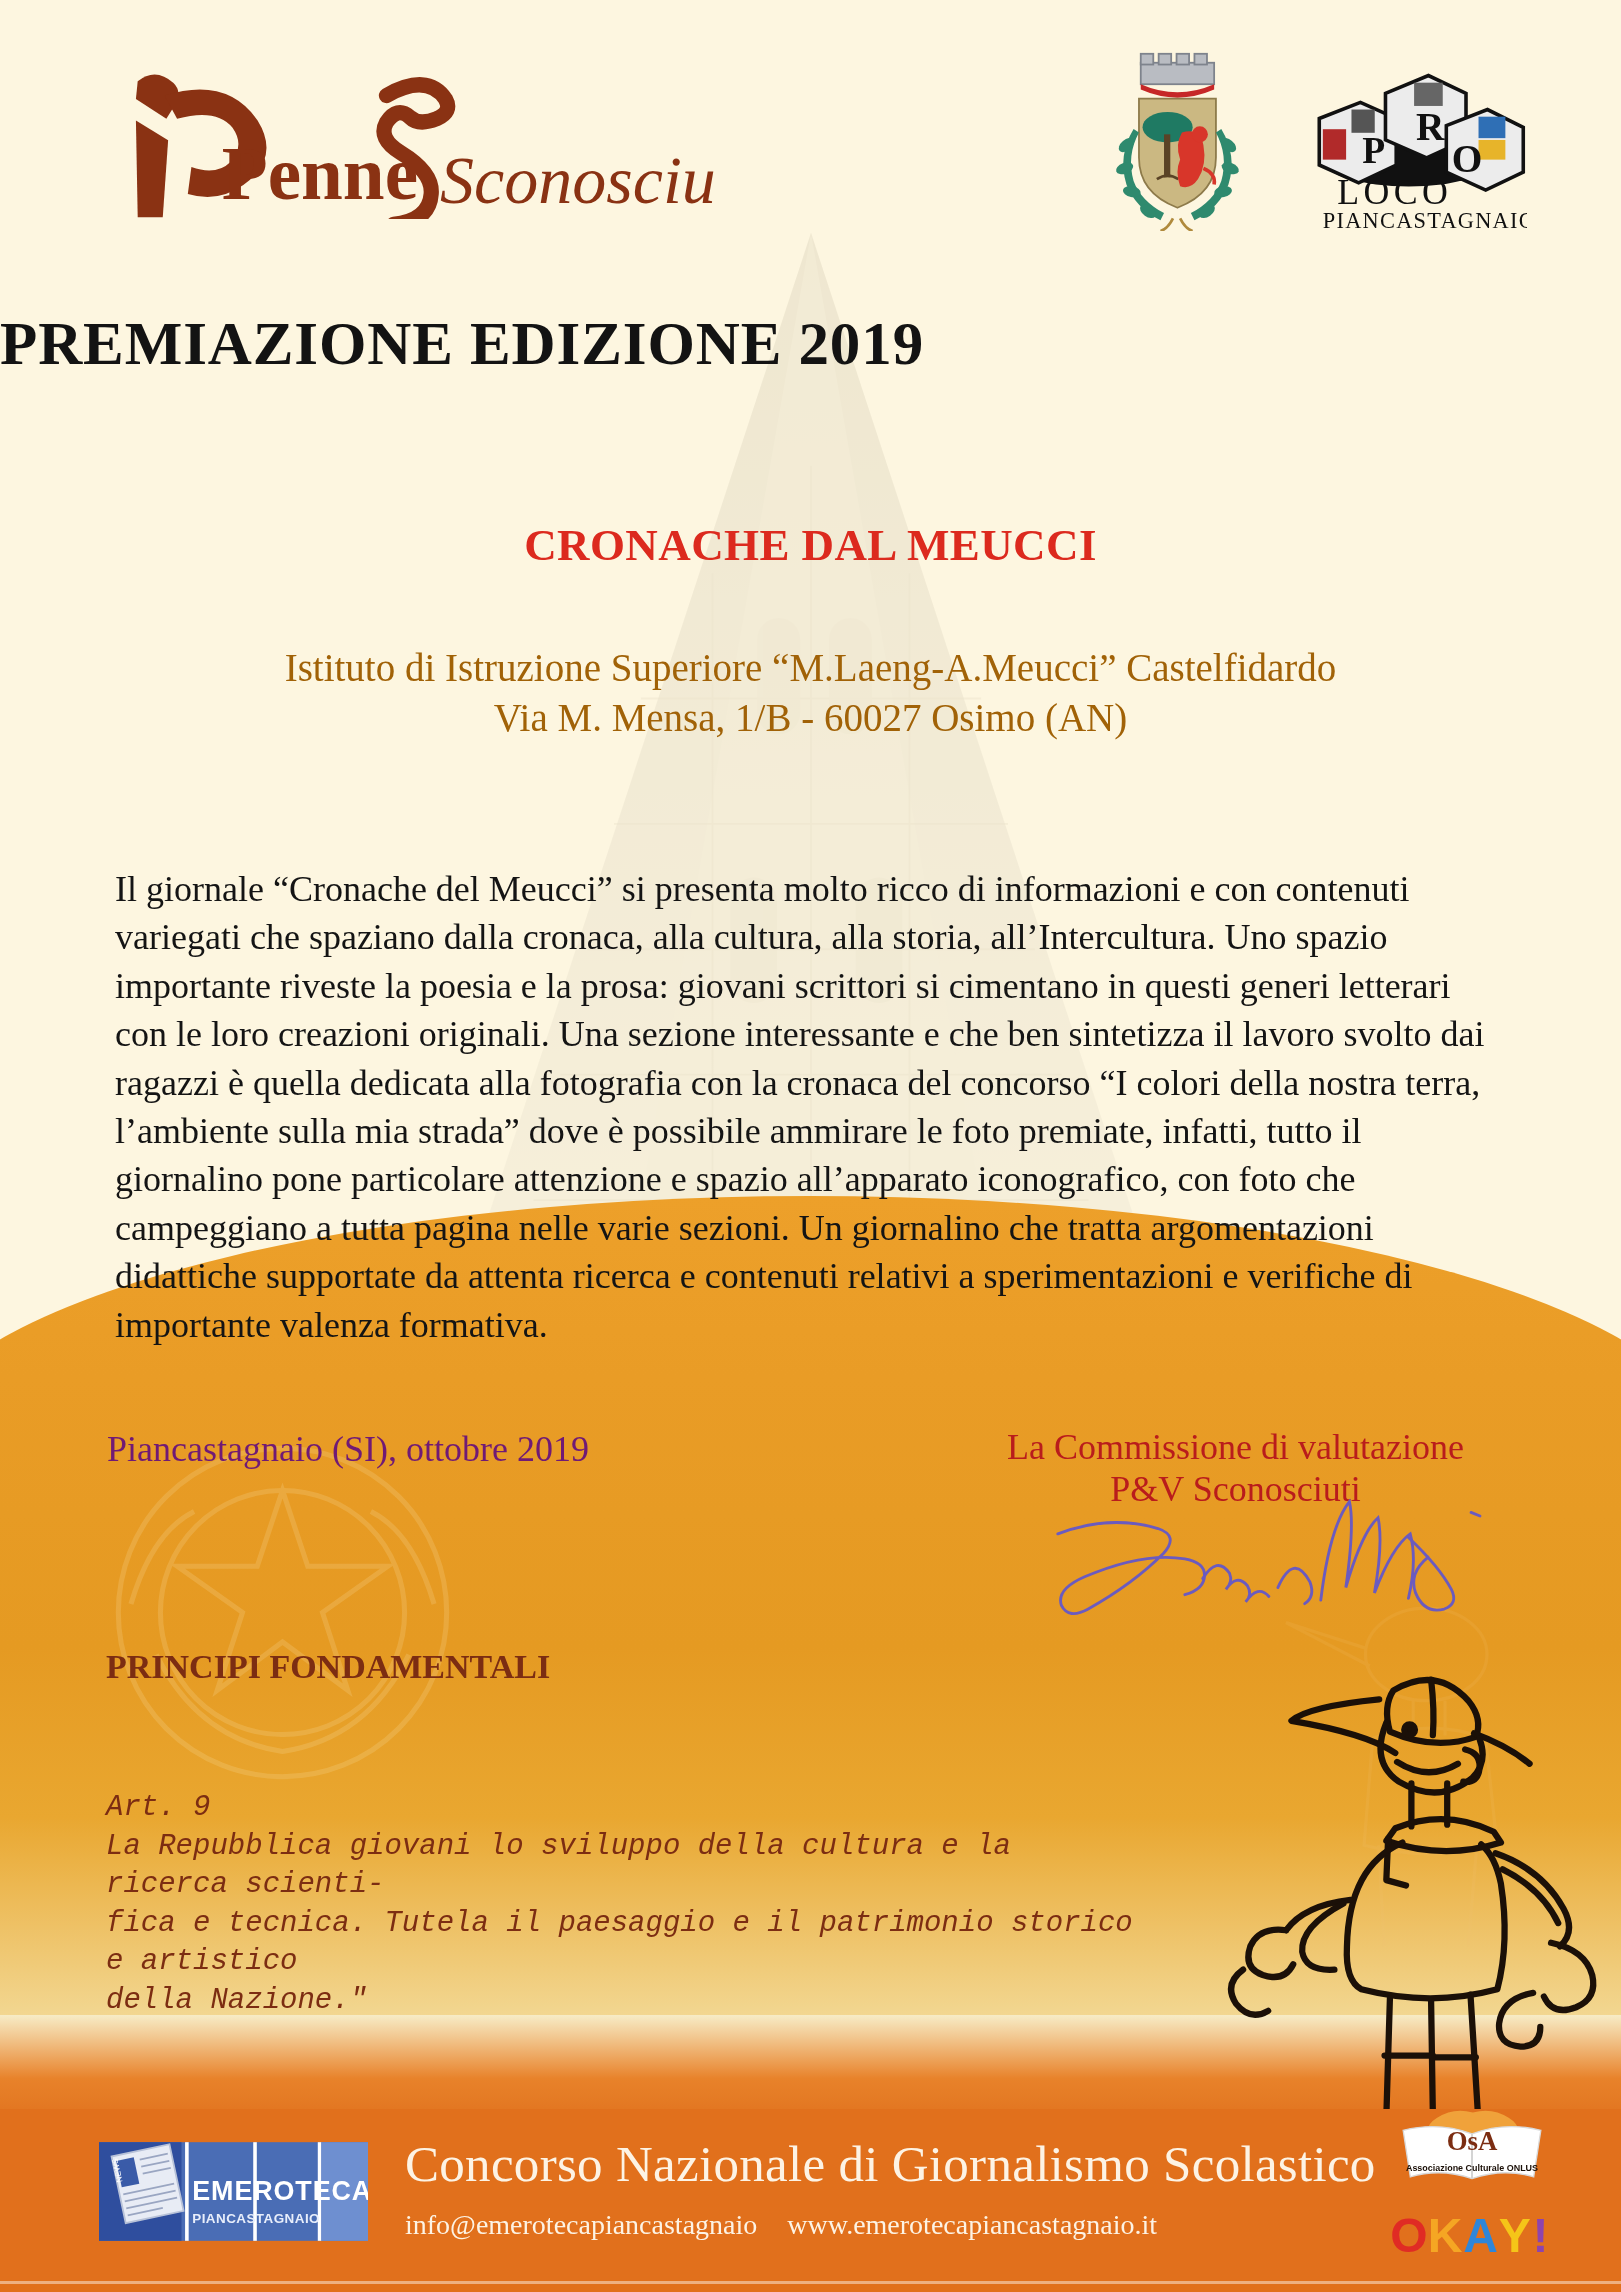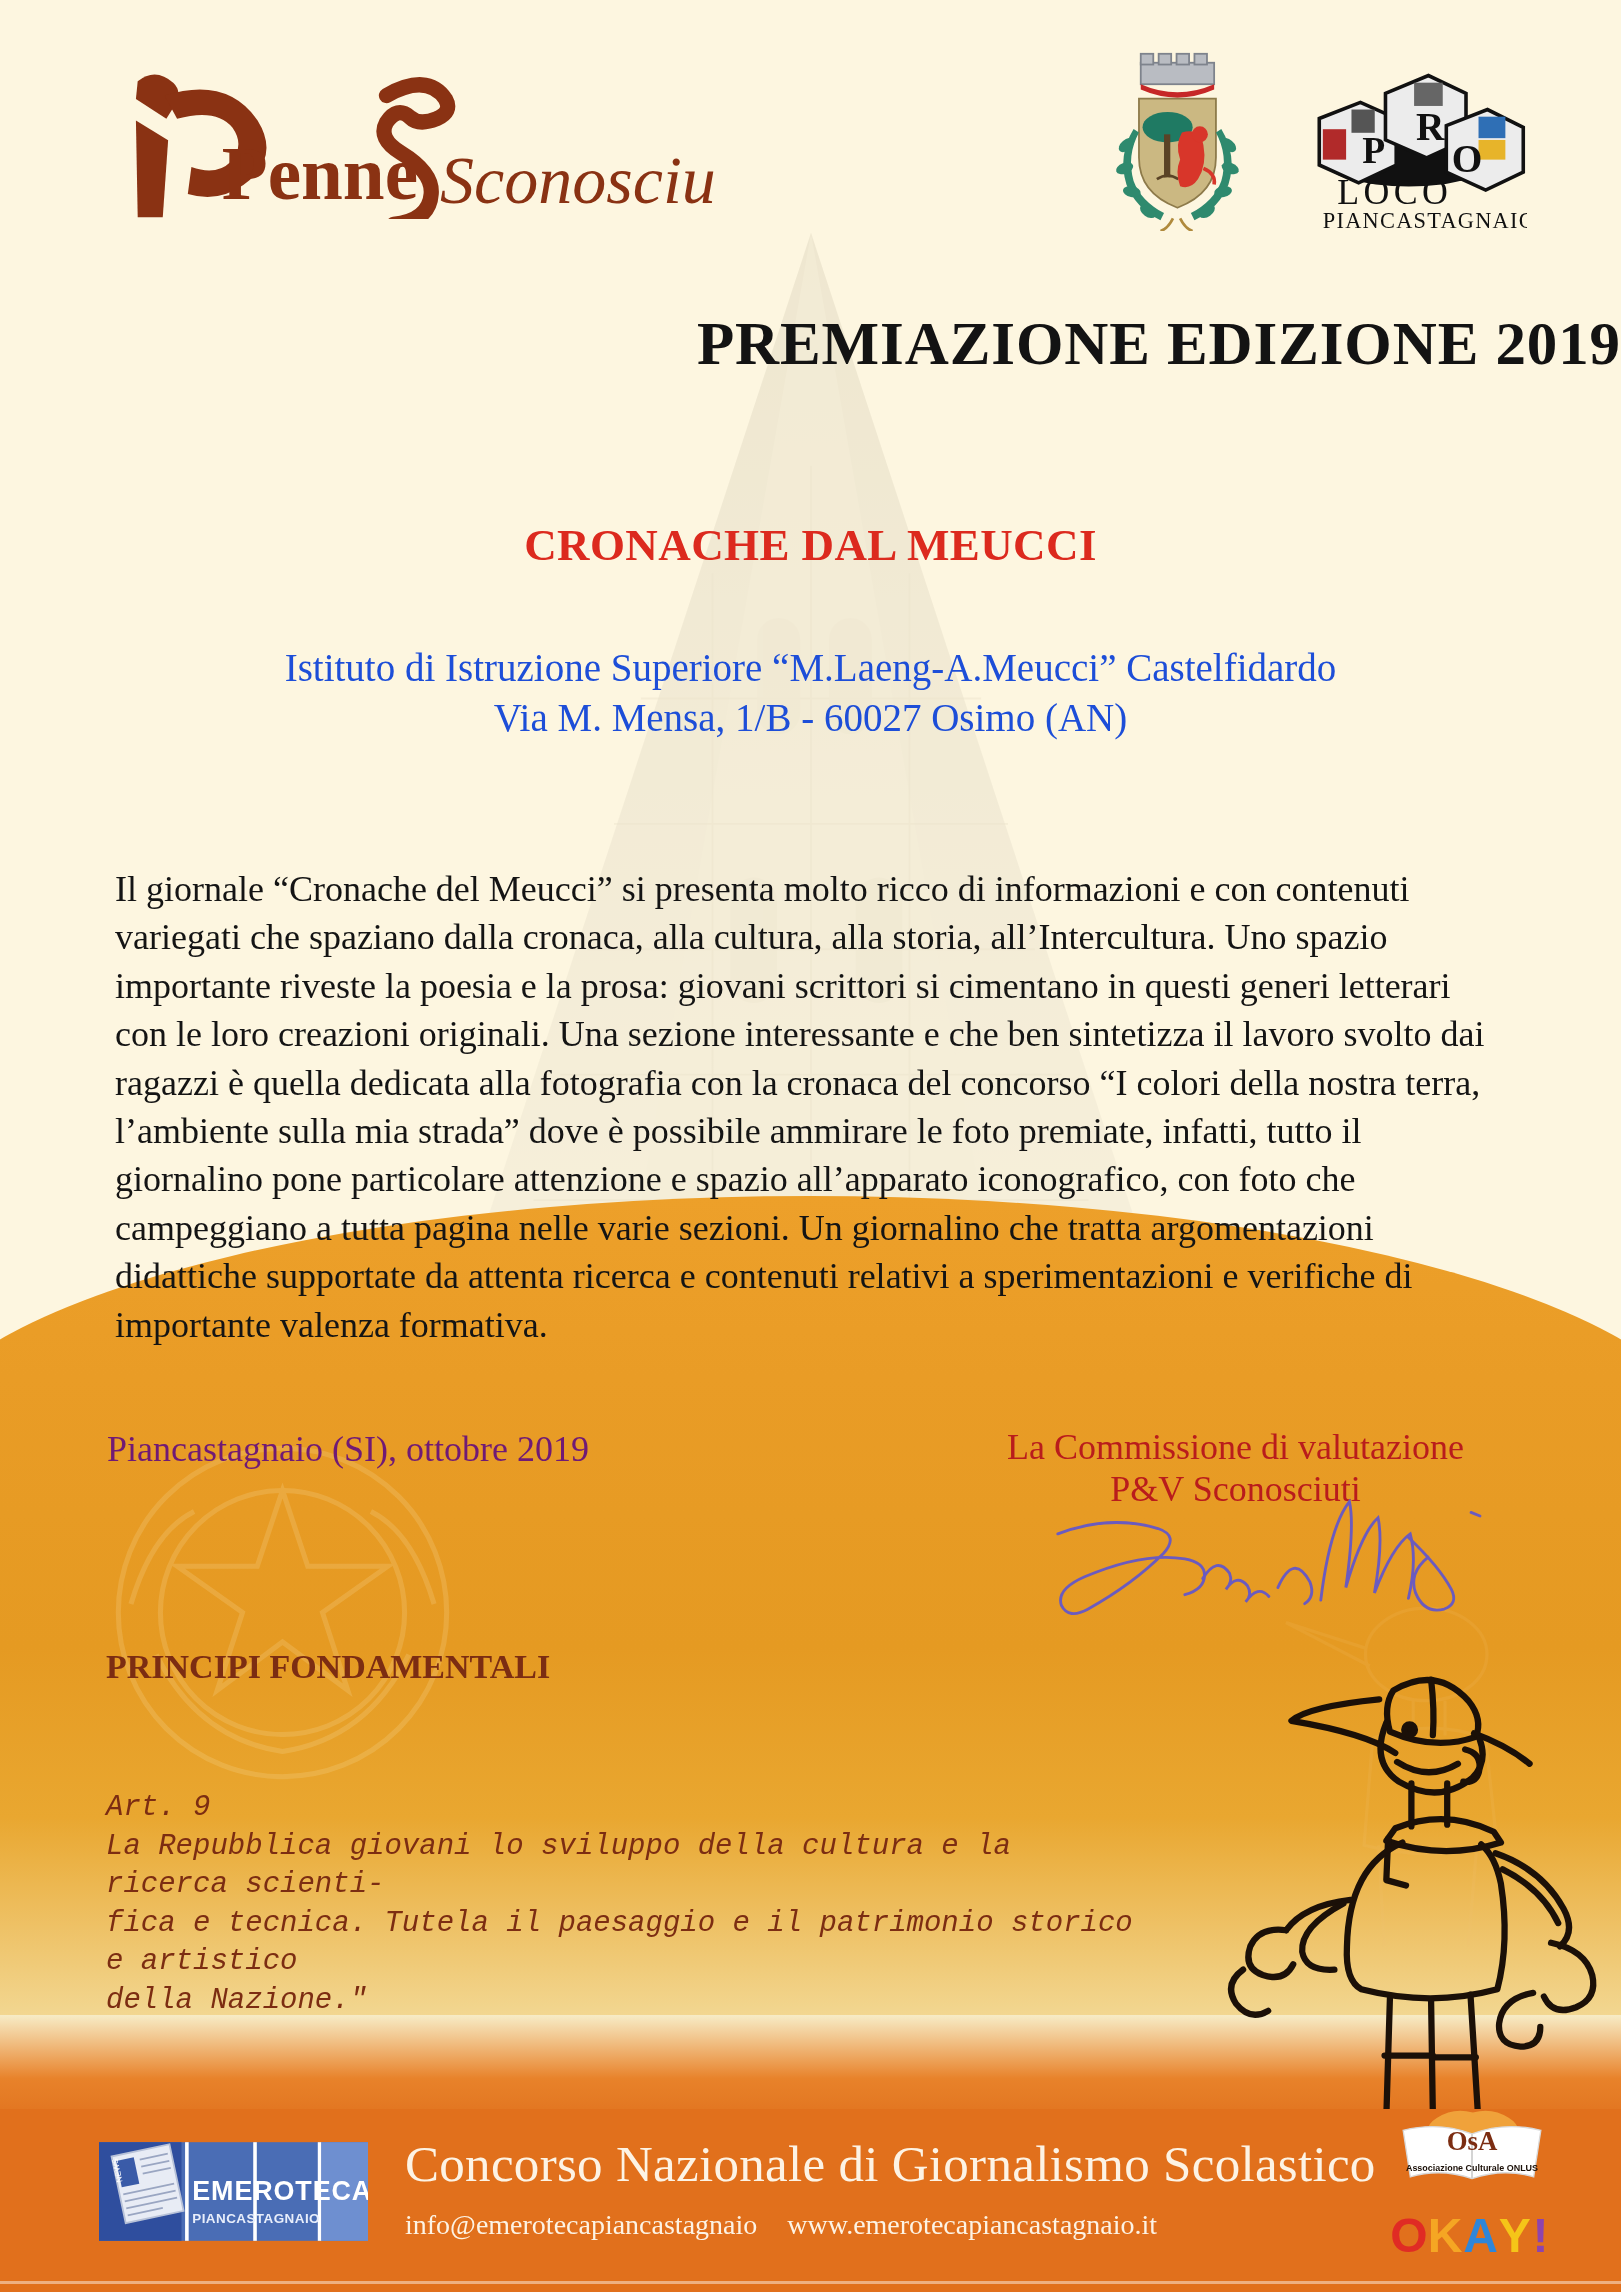--- a/index.html
+++ b/index.html
@@ -51,32 +51,32 @@
   }
 
   
   .header{position:absolute;left:0;top:0;width:100%;height:269px;}
   .brand-logo{position:absolute;left:107px;top:49px;width:609px;height:170px;}
   .crest{position:absolute;left:1094px;top:52px;width:166px;height:179px;}
   .proloco{position:absolute;left:1303px;top:63px;width:224px;height:170px;}
 
   
   .title-main{
-    position:absolute;left:0;top:309px;width:100%;text-align:right;
+    position:absolute;left:0;top:309px;width:100%;text-align:left;
     font-size:61px;font-weight:700;letter-spacing:0.9px;color:#131313;
     font-family:"Liberation Serif",serif;
   }
   .title-sub{
     position:absolute;left:0;top:519px;width:100%;text-align:center;
     font-size:45px;font-weight:700;color:#dc2a1e;letter-spacing:0.4px;
     font-family:"Liberation Serif",serif;
   }
   .school{
     position:absolute;left:0;top:643px;width:100%;text-align:center;
-    font-size:39px;color:#1d4ed8;line-height:1.28;
+    font-size:39px;color:#a16207;line-height:1.28;
     font-family:"Liberation Serif",serif;
   }
 
   
   .body-text{
     position:absolute;left:103px;top:853px;width:1415px;
     font-size:36px;line-height:1.345;color:#141414;text-align:left;
     font-family:"Liberation Serif",serif;
   }
   .body-text p{margin:12px;}

